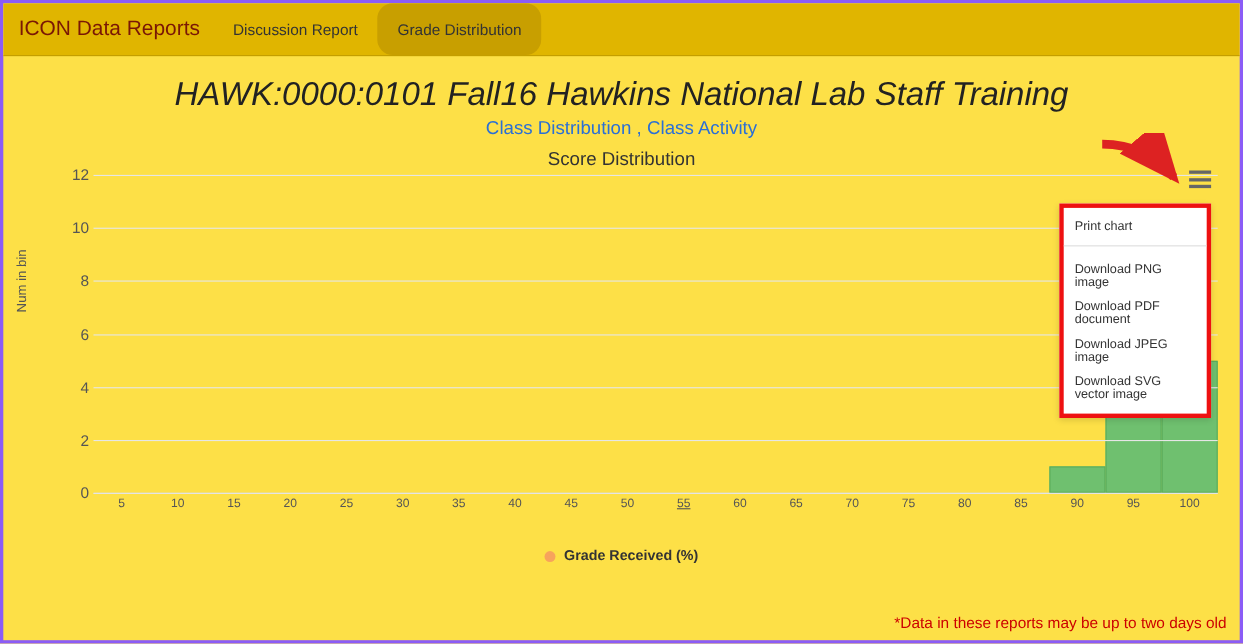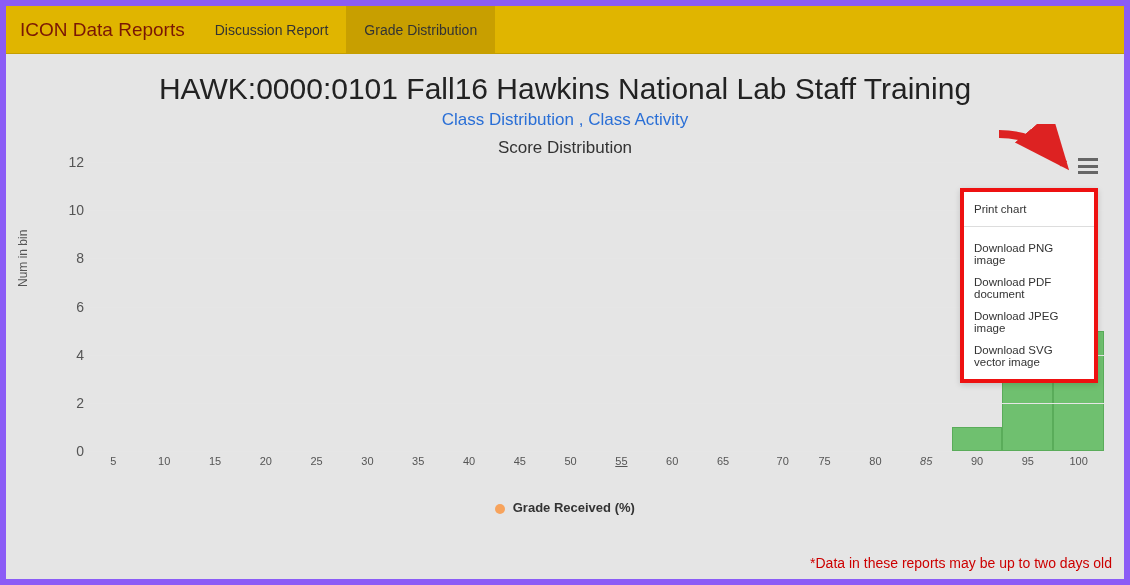--- a/index.html
+++ b/index.html
@@ -5,24 +5,24 @@
   * { box-sizing: border-box; }
   body {
     margin: 0;
     padding: 0;
     font-family: "Helvetica Neue", Arial, sans-serif;
     background: #fff;
   }
   .frame {
     width: 1130px;
     height: 585px;
-    border: 6px solid #8b5cf6;
+    border: 3px solid #8b5cf6;
     position: relative;
     overflow: hidden;
-    background: #e5e5e5;
+    background: #fde047;
   }
   .topbar {
     height: 48px;
     background: #e0b500;
     display: flex;
     align-items: center;
     padding-left: 10px;
     border-bottom: 1px solid #c49e00;
   }
   .brand {
@@ -35,28 +35,30 @@
     font-size: 14px;
     color: #333;
     padding: 0 18px;
     height: 100%;
     display: flex;
     align-items: center;
     cursor: pointer;
   }
   .tab.active {
     background: #c89f00;
+    border-radius: 14px;
   }
   .content { position: relative; }
   .page-title {
     text-align: center;
     font-size: 30px;
     font-weight: 400;
     color: #222;
     margin: 18px 0 4px 0;
+    font-style: italic;
   }
   .subtitle {
     text-align: center;
     font-size: 17px;
     margin-bottom: 6px;
   }
   .subtitle a { color: #2a6fd6; text-decoration: none; cursor: pointer; }
   .subtitle .comma { color: #2a6fd6; }
   .chart-title {
     text-align: center;
@@ -274,24 +276,24 @@
           <div class="xtick" style="left: 17.5%;">20</div>
           <div class="xtick" style="left: 22.5%;">25</div>
           <div class="xtick" style="left: 27.5%;">30</div>
           <div class="xtick" style="left: 32.5%;">35</div>
           <div class="xtick" style="left: 37.5%;">40</div>
           <div class="xtick" style="left: 42.5%;">45</div>
           <div class="xtick" style="left: 47.5%;">50</div>
           <div class="xtick" style="left: 52.5%; text-decoration: underline;">55</div>
           <div class="xtick" style="left: 57.5%;">60</div>
           <div class="xtick" style="left: 62.5%;">65</div>
-          <div class="xtick" style="left: 67.5%; text-align: right;">70</div>
+          <div class="xtick" style="left: 67.5%;">70</div>
           <div class="xtick" style="left: 72.5%;">75</div>
           <div class="xtick" style="left: 77.5%;">80</div>
-          <div class="xtick" style="left: 82.5%; font-style: italic;">85</div>
+          <div class="xtick" style="left: 82.5%;">85</div>
           <div class="xtick" style="left: 87.5%;">90</div>
           <div class="xtick" style="left: 92.5%;">95</div>
           <div class="xtick" style="left: 97.5%;">100</div>
         </div>
     </div>
 
     <div class="legend">
       <span class="dot"></span>
       <span>Grade Received (%)</span>
     </div>

